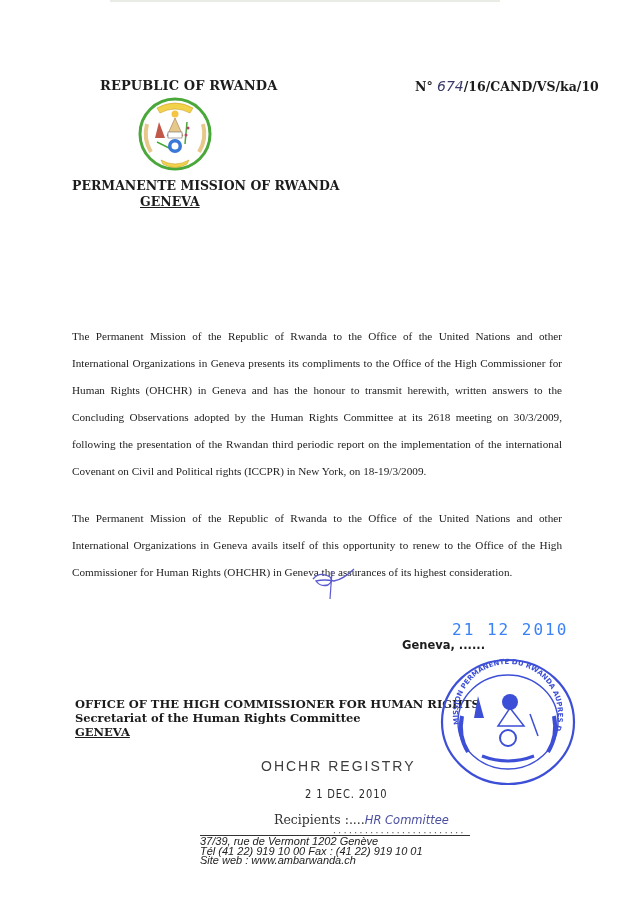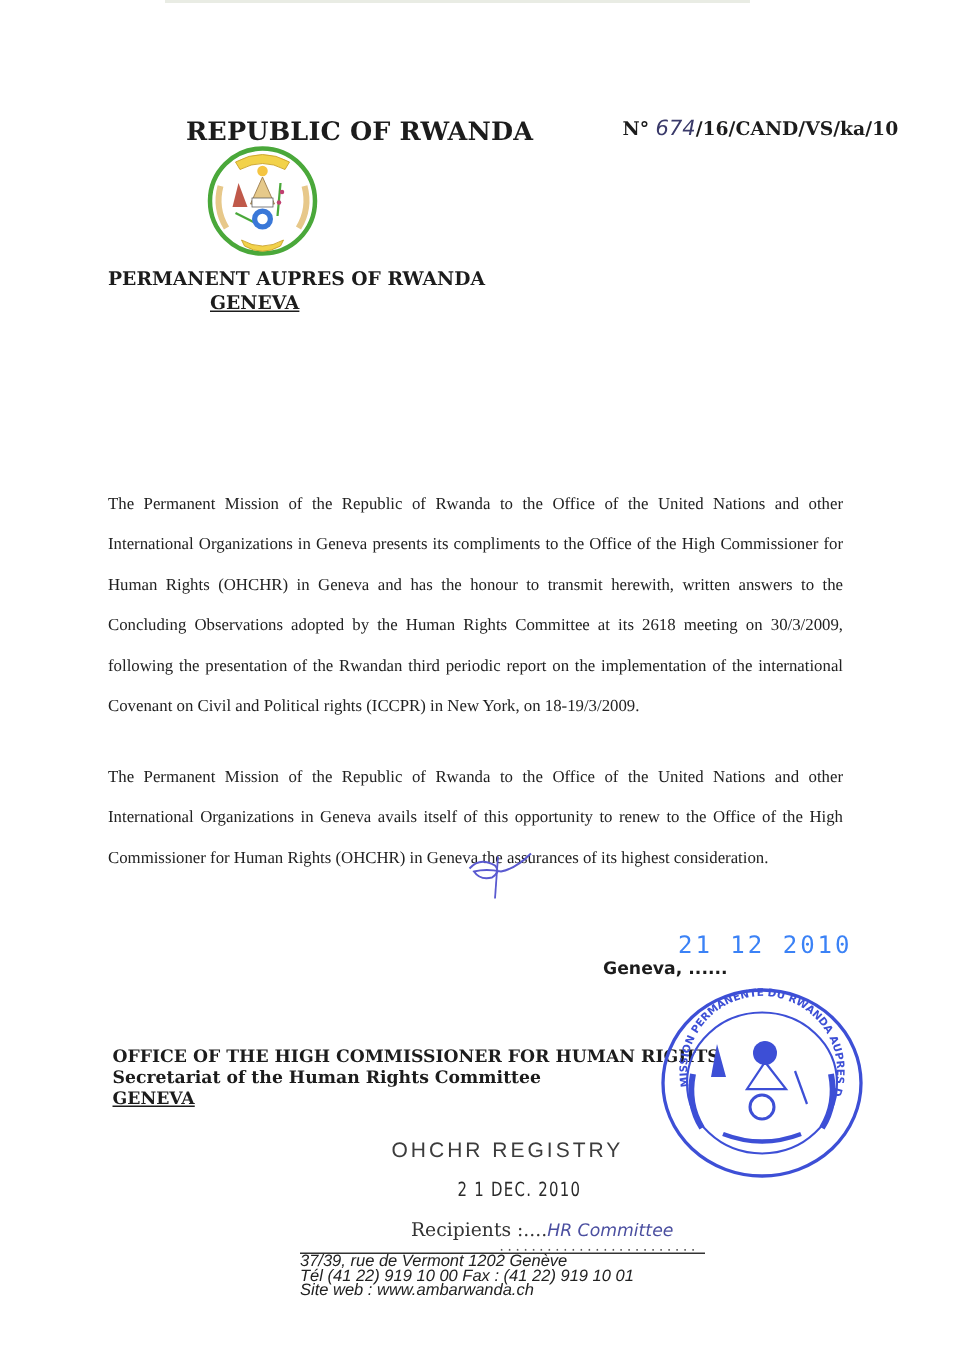--- a/index.html
+++ b/index.html
@@ -2,21 +2,21 @@
 <html><head>
 <meta charset="utf-8">
 <style>
   html, body { margin:0; padding:0; }
   body {
     width:640px; height:905px; background:#ffffff; position:relative; overflow:hidden;
     font-family:"DejaVu Serif","Liberation Serif",serif; color:#1c1c1c;
   }
   .topline { position:absolute; left:110px; top:0; width:390px; height:2px; background:#e9ece4; }
   .abs { position:absolute; }
-  .hdr-left-title { left:100px; top:78px; font-weight:bold; font-size:17px; letter-spacing:0.1px;margin-left:24px; }
+  .hdr-left-title { left:100px; top:78px; font-weight:bold; font-size:13px; letter-spacing:0.1px; }
   .ref { left:380px; top:78px; font-weight:bold; font-size:12.5px;margin-left:35px; }
   .ref .handnum { font-family:"DejaVu Sans",sans-serif; font-weight:normal; font-style:italic; color:#3a3a6a; font-size:14px; }
   .emblem { left:135px; top:94px; width:80px; height:80px; }
   .mission { left:72px; top:178px; font-weight:bold; font-size:12.5px; }
   .mission-city { left:140px; top:194px; font-weight:bold; font-size:12.5px; text-decoration:underline; }
   .body-par {
     left:72px; width:490px; font-size:11.2px; line-height:27px; text-align:justify;
     font-family:"Liberation Serif","DejaVu Serif",serif; color:#222;
   }
   .p1 { top:323px; }
@@ -58,21 +58,21 @@
   <rect x="33" y="38" width="14" height="6" fill="#fff" stroke="#555" stroke-width="0.5"></rect>
   <path d="M52 28 L50 50" stroke="#4aa83a" stroke-width="1.5"></path>
   <circle cx="53" cy="34" r="1.5" fill="#c04070"></circle>
     <circle cx="51" cy="41" r="1.5" fill="#c04070"></circle>
   <path d="M22 48 L34 54" stroke="#4aa83a" stroke-width="1.5"></path>
   <circle cx="40" cy="52" r="7" fill="#3a78d8"></circle>
   <circle cx="40" cy="52" r="3.5" fill="#fff"></circle>
   <path d="M26 66 Q40 74 54 66 L52 70 Q40 77 28 70 Z" fill="#f2d24a" stroke="#c9a12a" stroke-width="0.6"></path>
 </svg>
 
-<div class="abs mission">PERMANENT AUPRES OF RWANDA</div>
+<div class="abs mission">PERMANENTE MISSION OF RWANDA</div>
 <div class="abs mission-city">GENEVA</div>
 
 <p class="abs body-par p1" style="margin:0;">The Permanent Mission of the Republic of Rwanda to the Office of the United Nations and other International Organizations in Geneva presents its compliments to the Office of the High Commissioner for Human Rights (OHCHR) in Geneva and has the honour to transmit herewith, written answers to the Concluding Observations adopted by the Human Rights Committee at its 2618 meeting on 30/3/2009, following the presentation of the Rwandan third periodic report on the implementation of the international Covenant on Civil and Political rights (ICCPR) in New York, on 18-19/3/2009.</p>
 <p class="abs body-par p2" style="margin:0;">The Permanent Mission of the Republic of Rwanda to the Office of the United Nations and other International Organizations in Geneva avails itself of this opportunity to renew to the Office of the High Commissioner for Human Rights (OHCHR) in Geneva the assurances of its highest consideration.</p>
 
 <svg class="abs sig" viewBox="0 0 46 36">
   <path d="M3 14 Q10 6 20 12 Q24 16 18 20 Q10 22 6 16 Q14 14 24 16 Q34 14 44 4" fill="none" stroke="#5a5ad0" stroke-width="1.3"></path>
   <path d="M22 6 L20 34" fill="none" stroke="#5a5ad0" stroke-width="1.2"></path>
 </svg>
 

